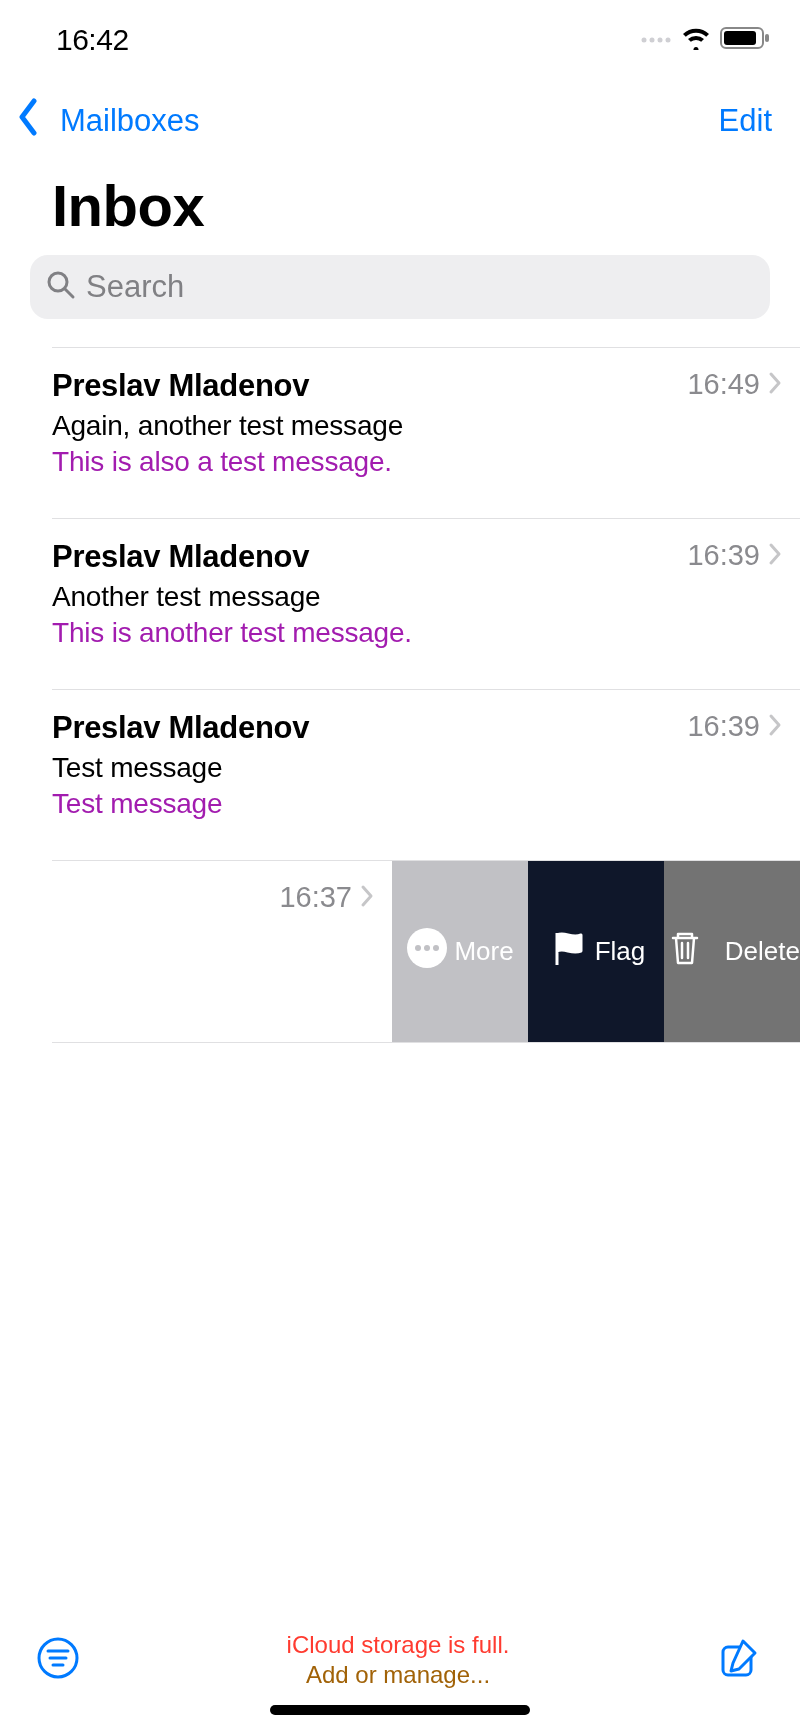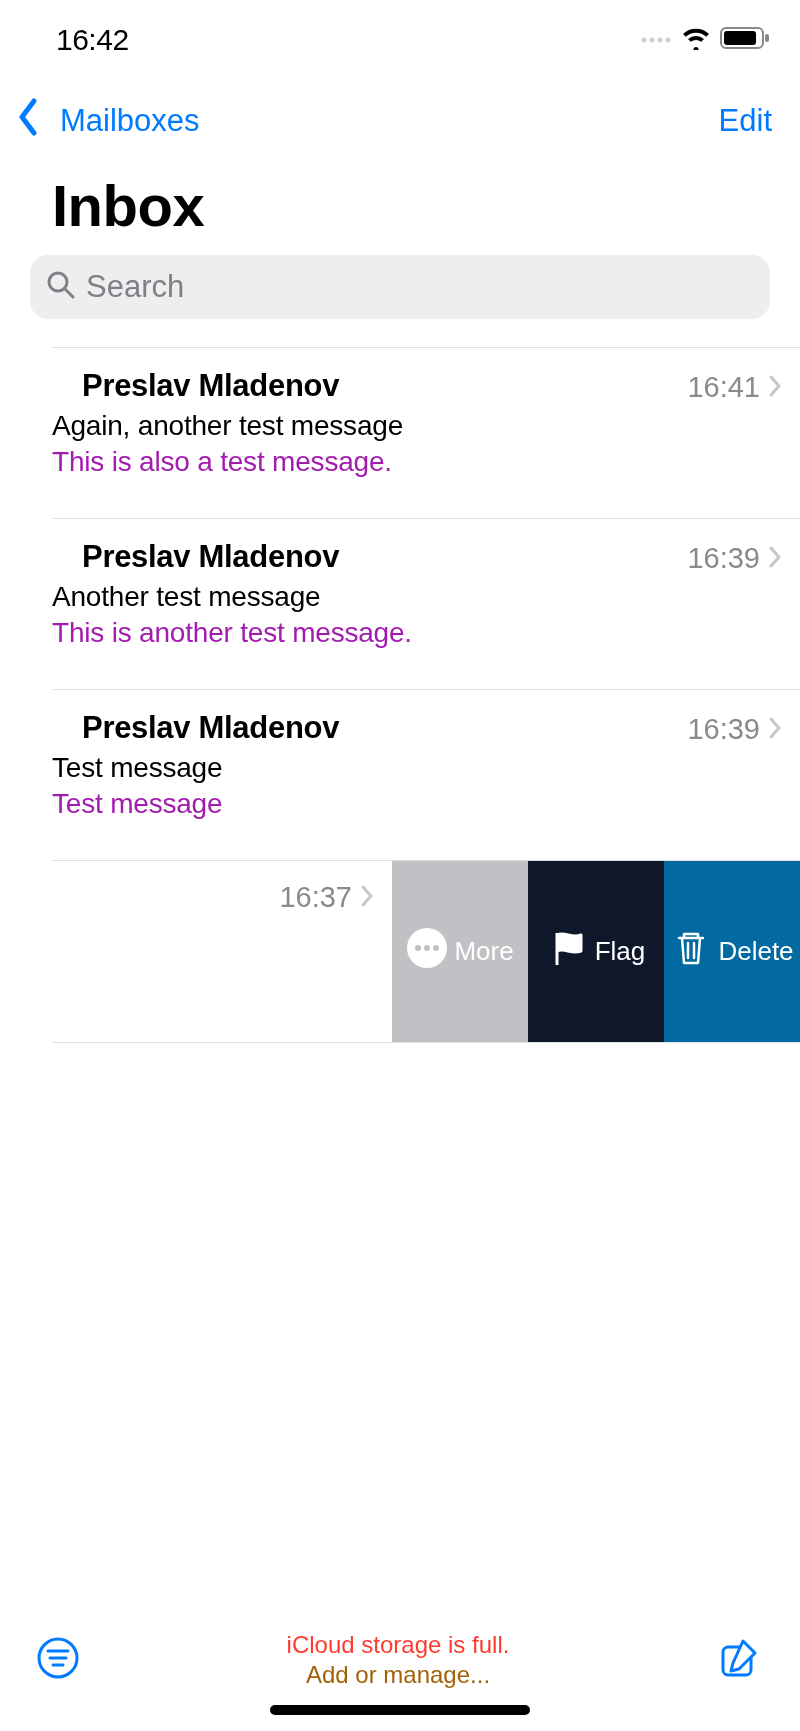--- a/index.html
+++ b/index.html
@@ -47,21 +47,21 @@
       color: #333; flex: 1; outline: none;
     }
     .search-bar input::placeholder { color: #808084; }
 
     .list { border-top: 1px solid #e0e0e2; margin-left: 52px; }
     .row {
       border-bottom: 1px solid #e0e0e2;
       padding: 20px 18px 40px 0;
       position: relative;
     }
-    .row-top { display: flex; justify-content: space-between; align-items: flex-end; margin-left: 30px; }
+    .row-top { display: flex; justify-content: space-between; align-items: flex-start; }
     .sender { font-size: 31px; font-weight: 700; letter-spacing: -0.3px; }
     .time-wrap { display: flex; align-items: center; gap: 8px; color: #8a8a8e; }
     .time { font-size: 29px; color: #8a8a8e; }
     .subject { font-size: 28px; margin-top: 6px; letter-spacing: -0.2px; }
     .preview { font-size: 28px; color: #a21caf; margin-top: 4px; letter-spacing: -0.2px; }
 
     .swiped-container {
       position: relative;
       height: 182px;
       border-bottom: 1px solid #e0e0e2;
@@ -85,21 +85,21 @@
       display: flex;
       flex-direction: row;
       align-items: center;
       justify-content: center;
       color: #fff;
       font-size: 26px;
       gap: 6px;
     }
     .swipe-more { background: #c1c1c5; }
     .swipe-flag { background: #0f172a; }
-    .swipe-delete { background: #0369a1; }
+    .swipe-delete { background: #737373; justify-content: space-between; }
 
     .bottom-bar {
       position: absolute;
       left: 0; right: 0; bottom: 0;
       height: 170px;
       display: flex;
       align-items: center;
       justify-content: space-between;
       padding: 28px 40px 0 36px;
     }
@@ -165,21 +165,21 @@
   </span>
   <input type="text" placeholder="Search" style="">
 </div>
 
 <div class="list">
 
   <div class="row">
     <div class="row-top">
       <span class="sender">Preslav Mladenov</span>
       <div class="time-wrap">
-        <span class="time">16:41</span>
+        <span class="time">16:49</span>
         <span><svg width="14" height="24" viewBox="0 0 14 24">
               <path d="M3 3 L11 12 L3 21" stroke="#c6c6c8" stroke-width="3" fill="none" stroke-linecap="round" stroke-linejoin="round"></path>
             </svg></span>
       </div>
     </div>
     <div class="subject">Again, another test message</div>
     <div class="preview">This is also a test message.</div>
   </div>
 
   <div class="row">

